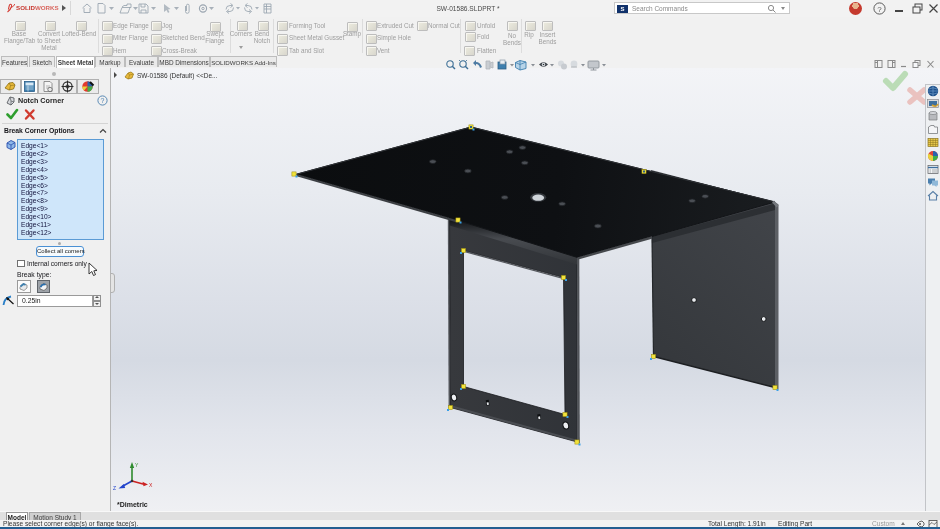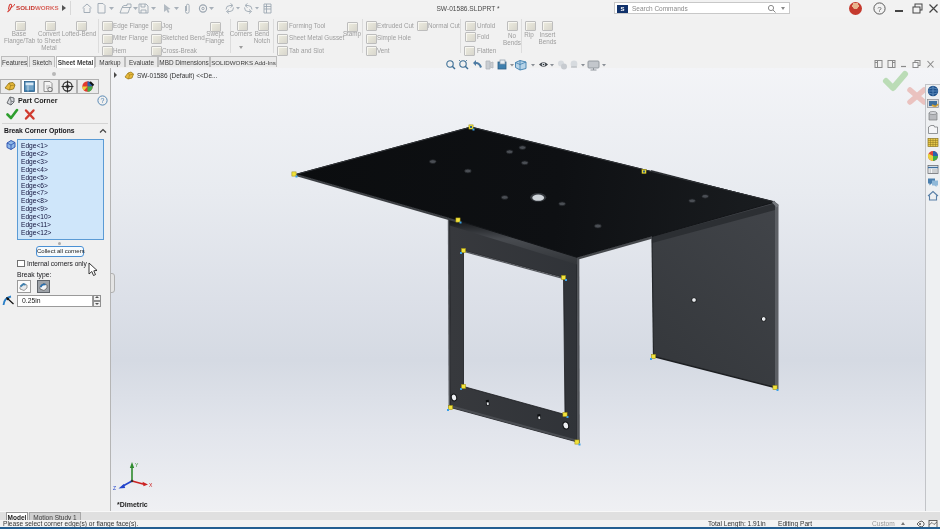--- a/index.html
+++ b/index.html
@@ -396,21 +396,21 @@
     <path d="M87.5 6.5 L87.5 1.3 A5.2 5.2 0 0 1 92.7 6.5 Z" fill="#2a63ae"></path>
     <path d="M87.5 6.5 L92.7 6.5 A5.2 5.2 0 0 1 87.5 11.7 Z" fill="#3fae49"></path>
     <path d="M87.5 6.5 L84 10.4 A5.2 5.2 0 0 1 82.3 6.5 Z" fill="#e8d23c"></path>
     <path d="M90 2 L93.5 5.5" stroke="#111" stroke-width="2"></path>
   </svg>
 
   <svg class="abs" style="left:5px;top:27px;" width="12" height="12" viewBox="0 0 12 12">
     <path d="M2 8 L5 2 L9 3 L9 7 L6 10 Z" fill="#d8dade" stroke="#5a5d62" stroke-width="0.9"></path>
     <path d="M5 2 L6 6 L9 7 M6 6 L6 10" fill="none" stroke="#5a5d62" stroke-width="0.7"></path>
   </svg>
-  <div class="abs" style="left:18px;top:28px;font-size:7.2px;font-weight:bold;color:#1f1f1f;">Part Corner</div>
+  <div class="abs" style="left:18px;top:28px;font-size:7.2px;font-weight:bold;color:#1f1f1f;">Notch Corner</div>
   <svg class="abs" style="left:97px;top:27px;" width="11" height="11">
       <circle cx="5.5" cy="5.5" r="4.6" fill="none" stroke="#4a7fae" stroke-width="0.9"></circle>
       <text x="3.4" y="8.2" font-size="7" fill="#4a7fae" font-family="Liberation Sans,sans-serif">?</text>
     </svg>
   <svg class="abs" style="left:6px;top:40px;" width="32" height="13" viewBox="0 0 32 13">
     <path d="M1.5 6.5 L5 10 L11 2" fill="none" stroke="#2e9e2e" stroke-width="2.6" stroke-linecap="round" stroke-linejoin="round"></path>
     <path d="M20 2.5 L27.5 10.5 M27.5 2.5 L20 10.5" fill="none" stroke="#d03a2e" stroke-width="2.4" stroke-linecap="round"></path>
   </svg>
   <div class="abs" style="left:2px;top:55px;width:106px;height:1px;background:#d4d4d4;"></div>
   <div class="abs" style="left:4px;top:58.5px;font-size:6.8px;font-weight:bold;color:#16161a;">Break Corner Options</div>

